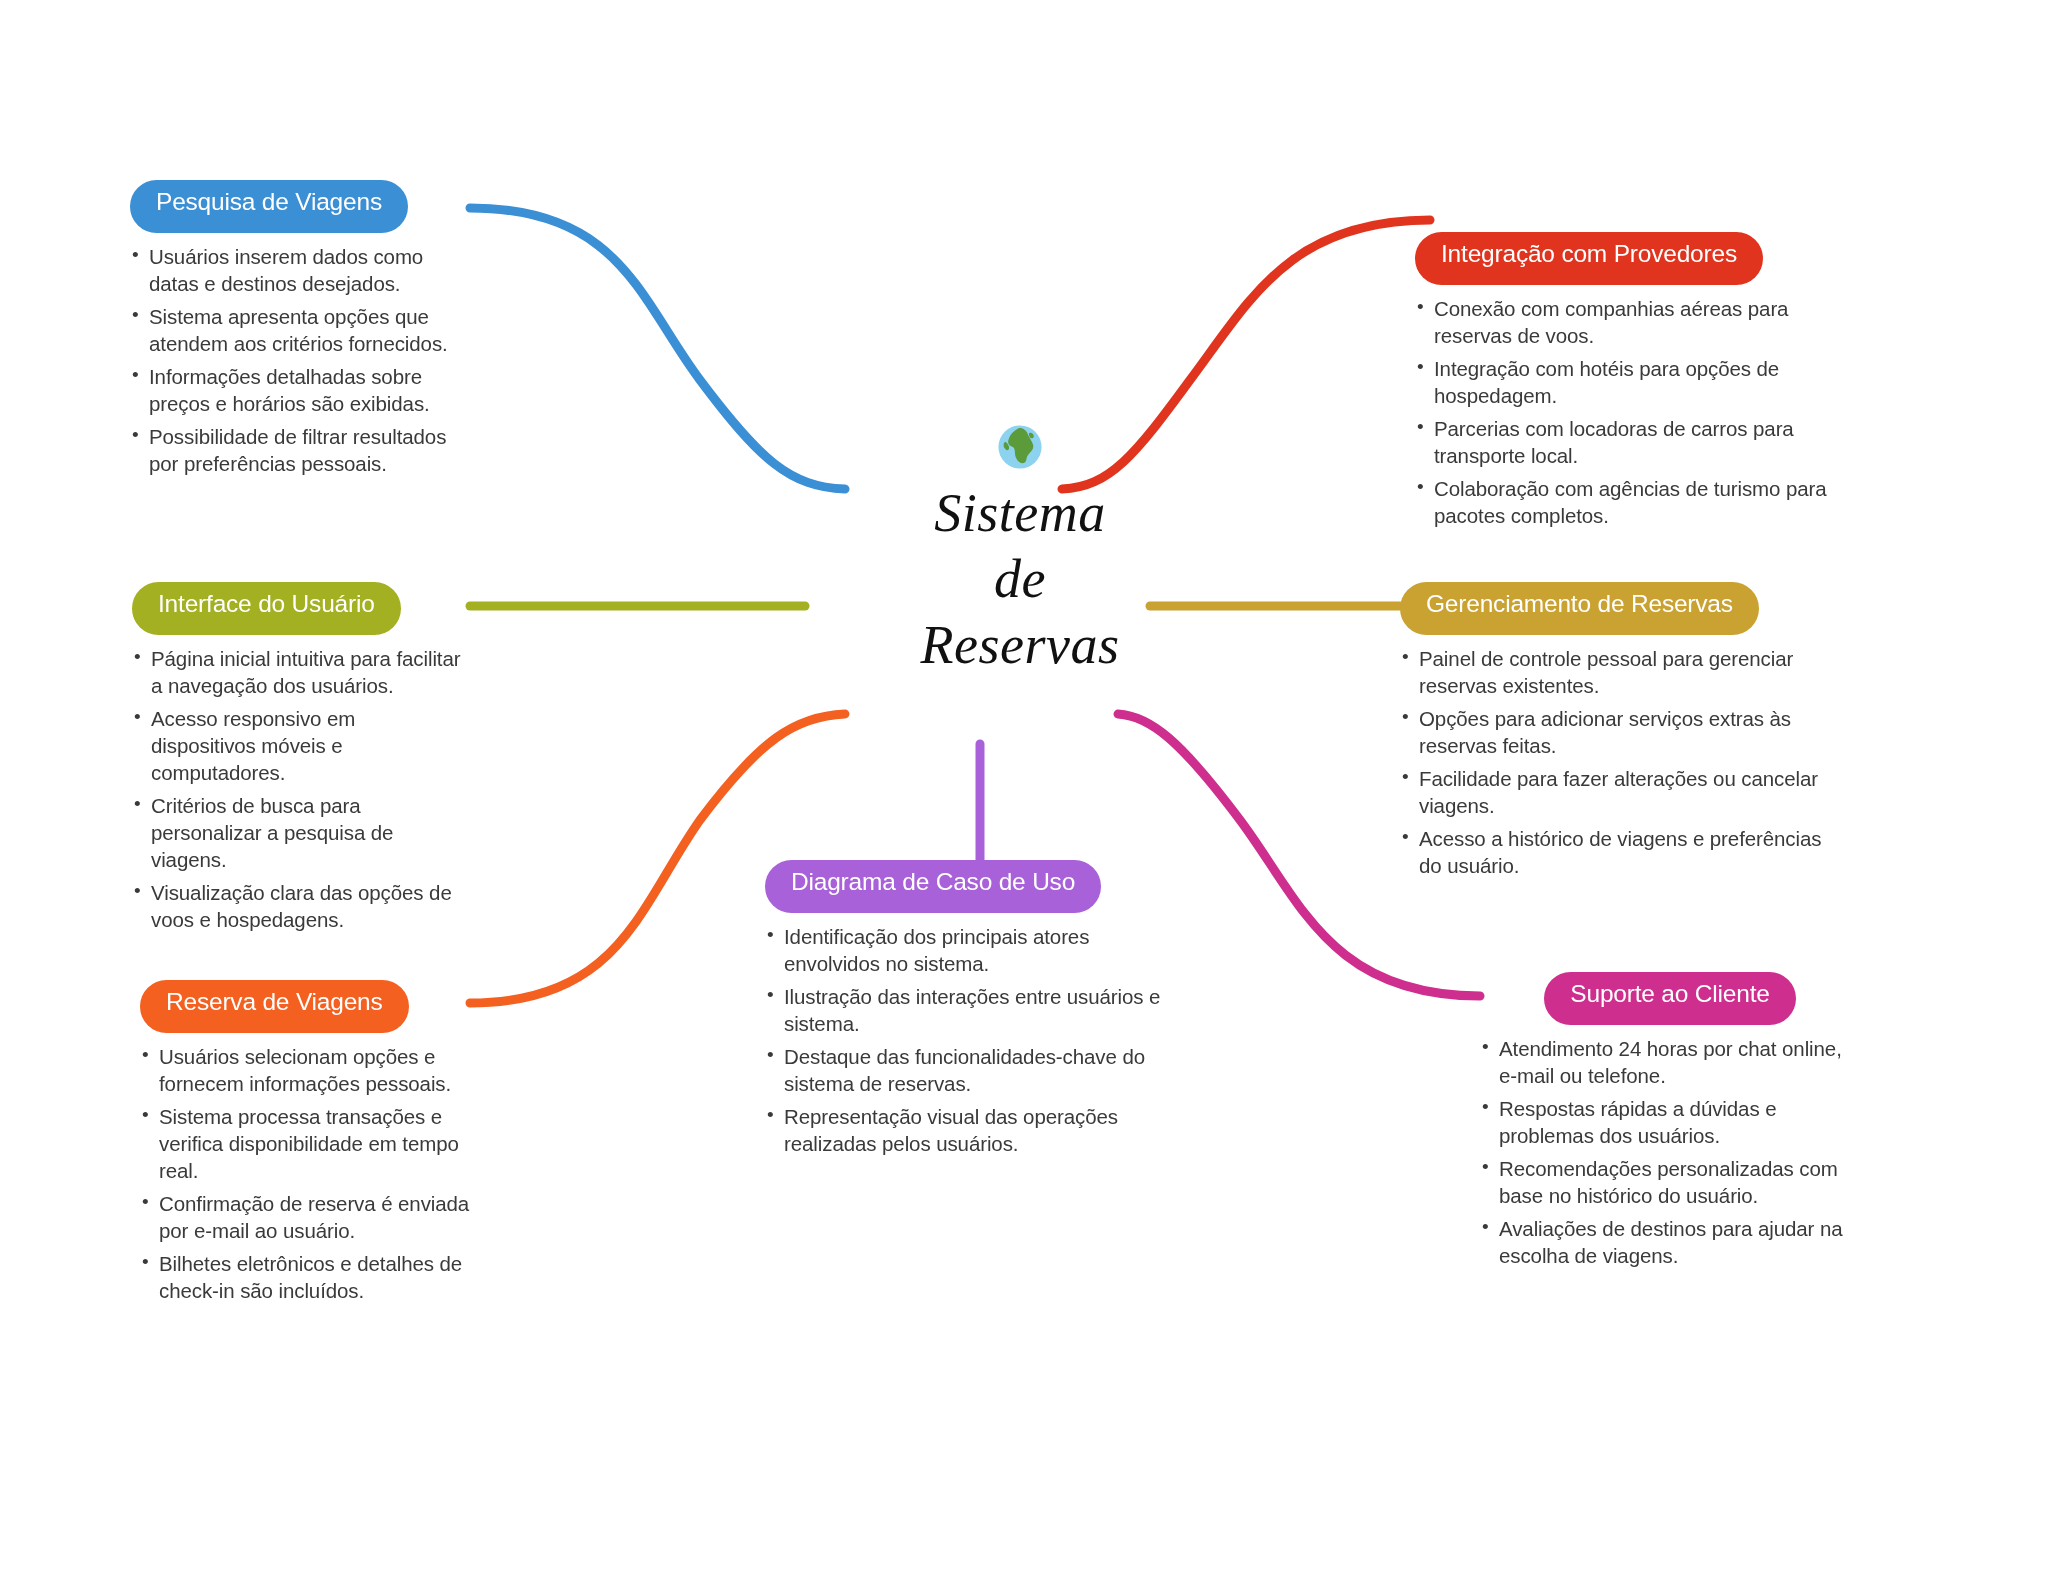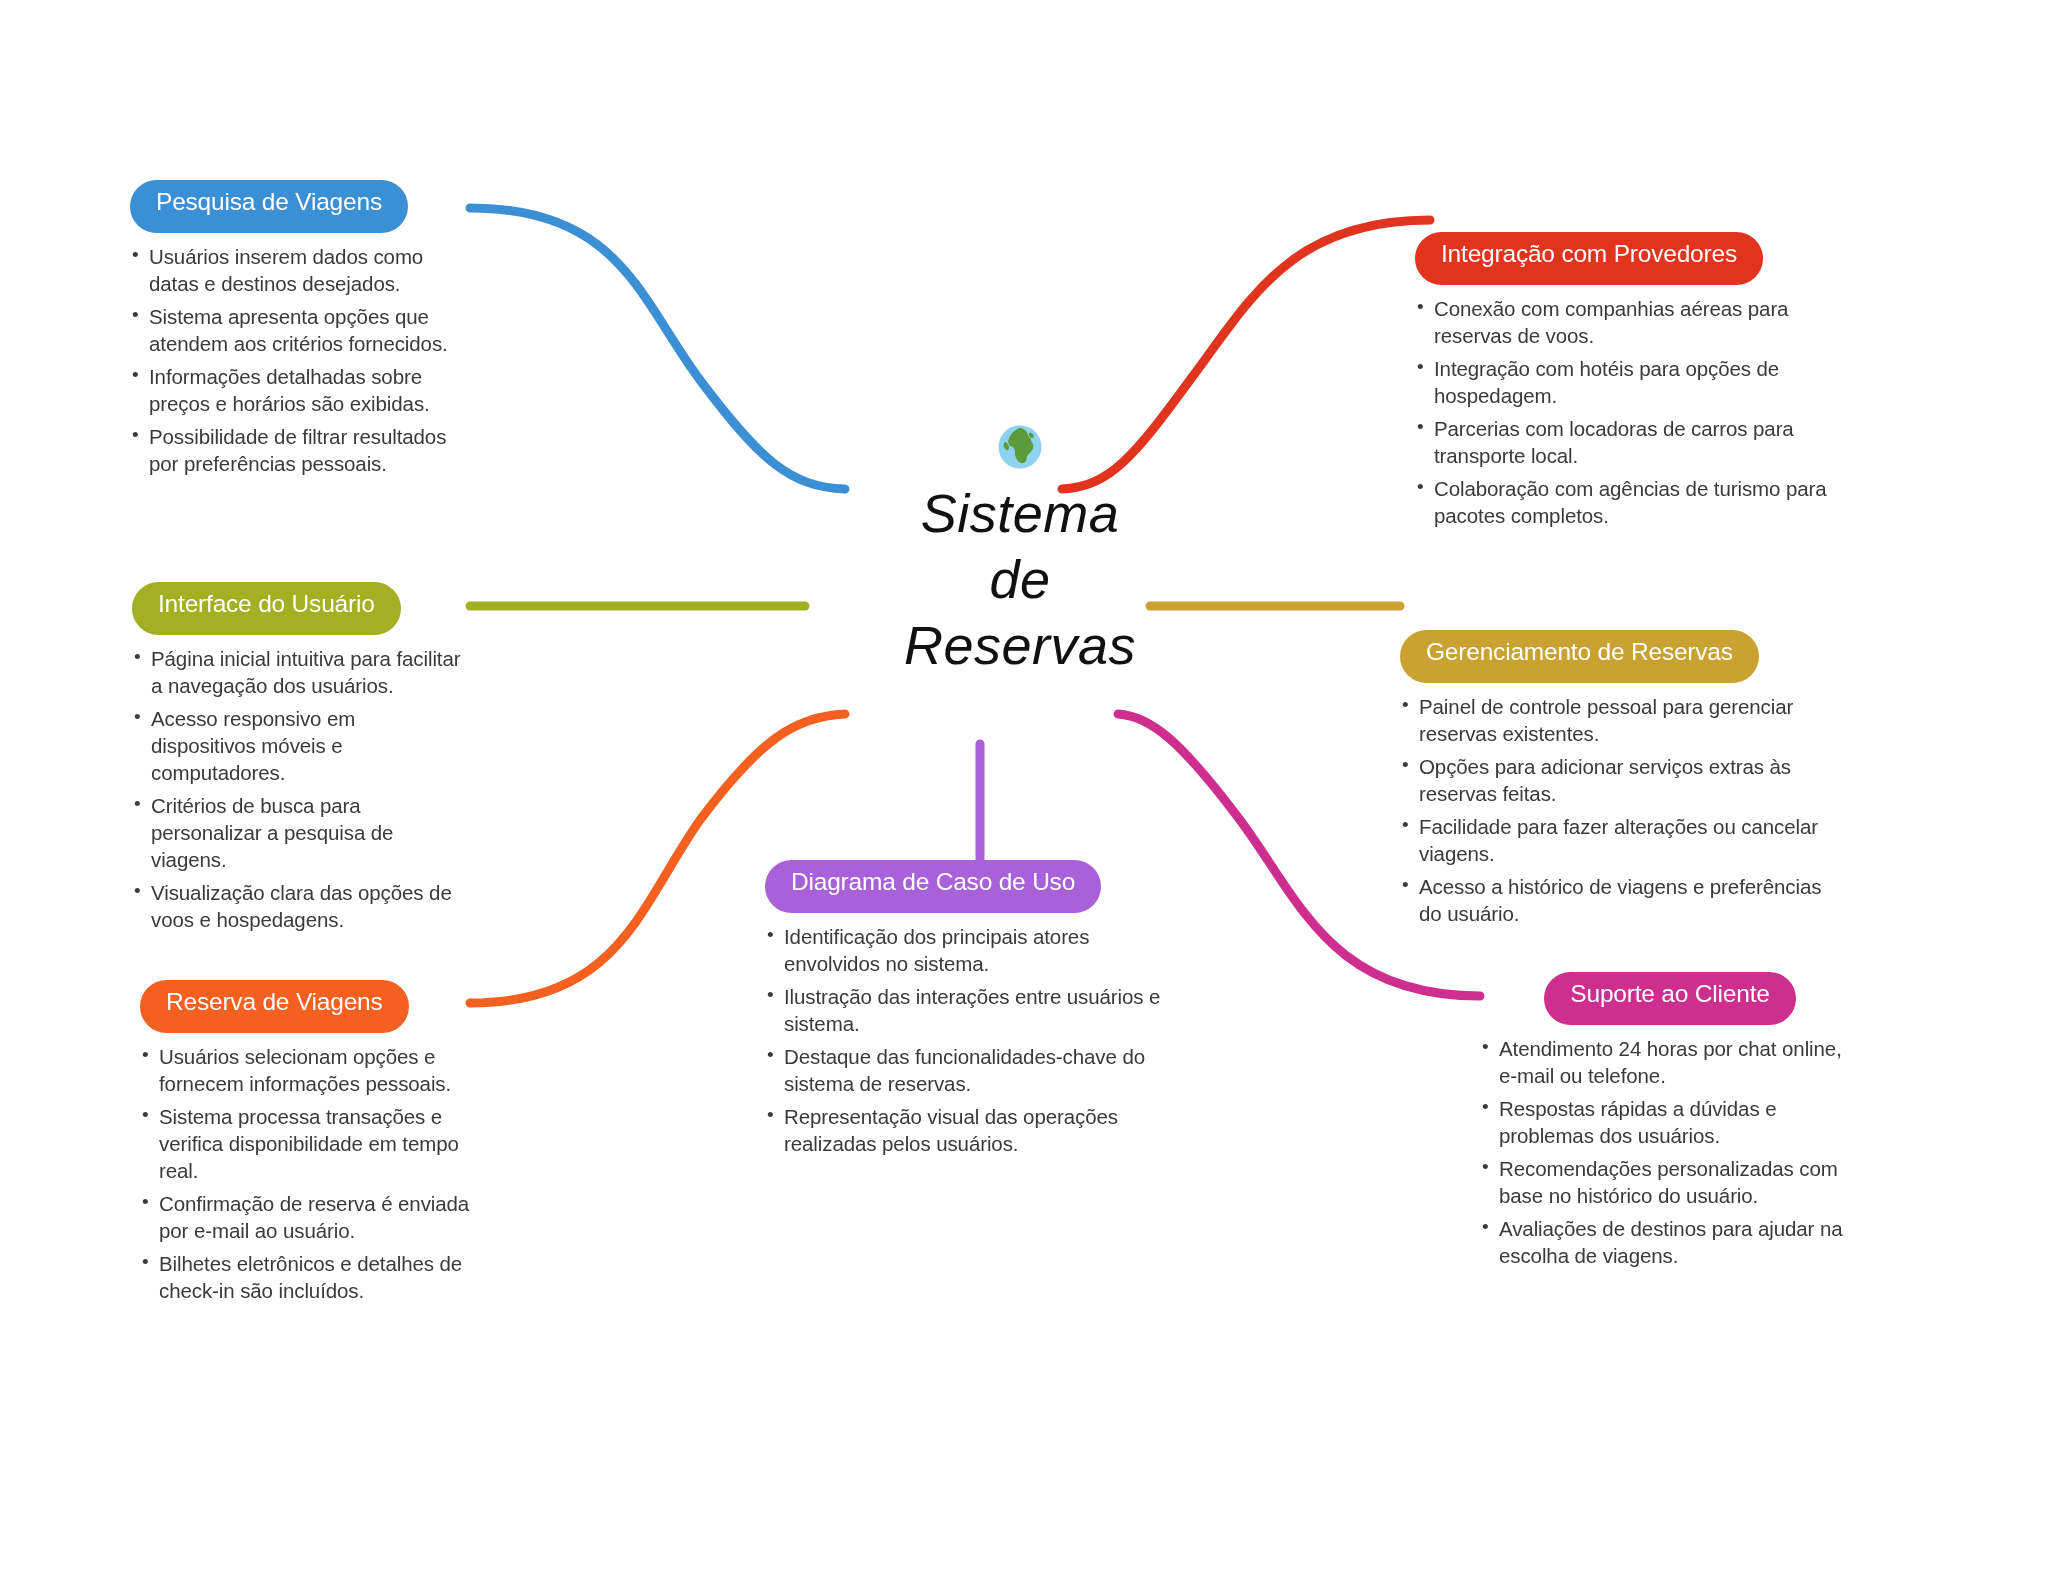--- a/index.html
+++ b/index.html
@@ -46,21 +46,21 @@
     line-height: 1;
     display: block;
     margin-bottom: 4px;
   }
   .hub-globe {
     display: inline-block;
     width: 46px;
     height: 46px;
   }
   .hub-title {
-    font-family: Liberation Sans, sans-serif;
+    font-family: Liberation Serif, serif;
     font-style: italic;
     font-weight: 400;
     color: #111111;
     font-size: 54px;
     line-height: 1.22;
     letter-spacing: 0.5px;
   }
   .hub-title span { display: block; }
 
   
@@ -104,21 +104,21 @@
     top: -1px;
     color: #3a3a3a;
     font-size: 19px;
   }
 
   
   #branch-pesquisa         { left: 130px;  top: 180px;  width: 330px; }
   #branch-interface        { left: 132px;  top: 582px;  width: 330px; }
   #branch-reserva          { left: 140px;  top: 980px;  width: 330px; }
   #branch-integracao       { left: 1415px; top: 192px;  width: 440px; margin-top: 40px; }
-  #branch-gerenciamento    { left: 1400px; top: 582px;  width: 430px; margin-top: 48px; }
+  #branch-gerenciamento    { left: 1400px; top: 582px;  width: 430px; }
   #branch-suporte          { left: 1480px; top: 972px;  width: 380px; }
   #branch-diagrama         { left: 765px;  top: 860px;  width: 400px; }
 
   
   #branch-integracao .pill-row    { text-align: left; }
   #branch-gerenciamento .pill-row { text-align: left; }
   #branch-suporte .pill-row       { text-align: center; }
 </style>
 </head>
 <body>

